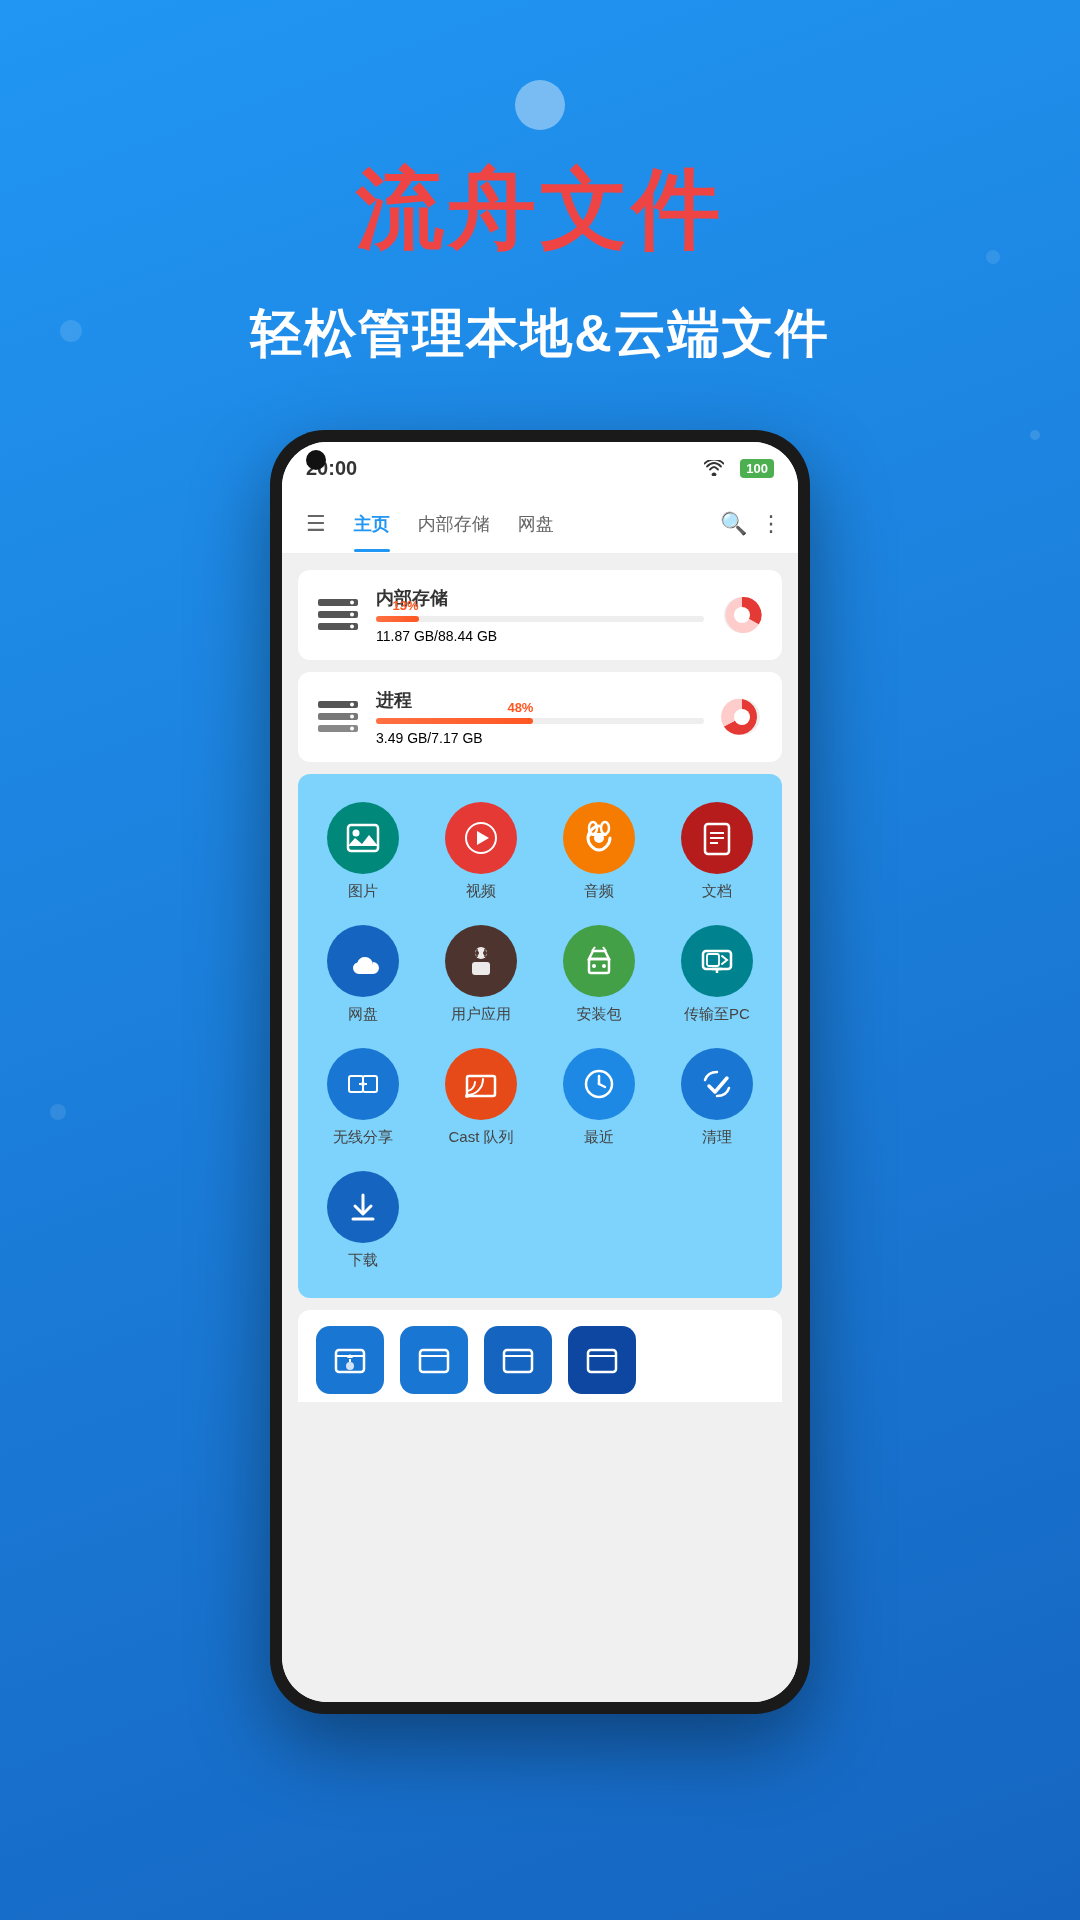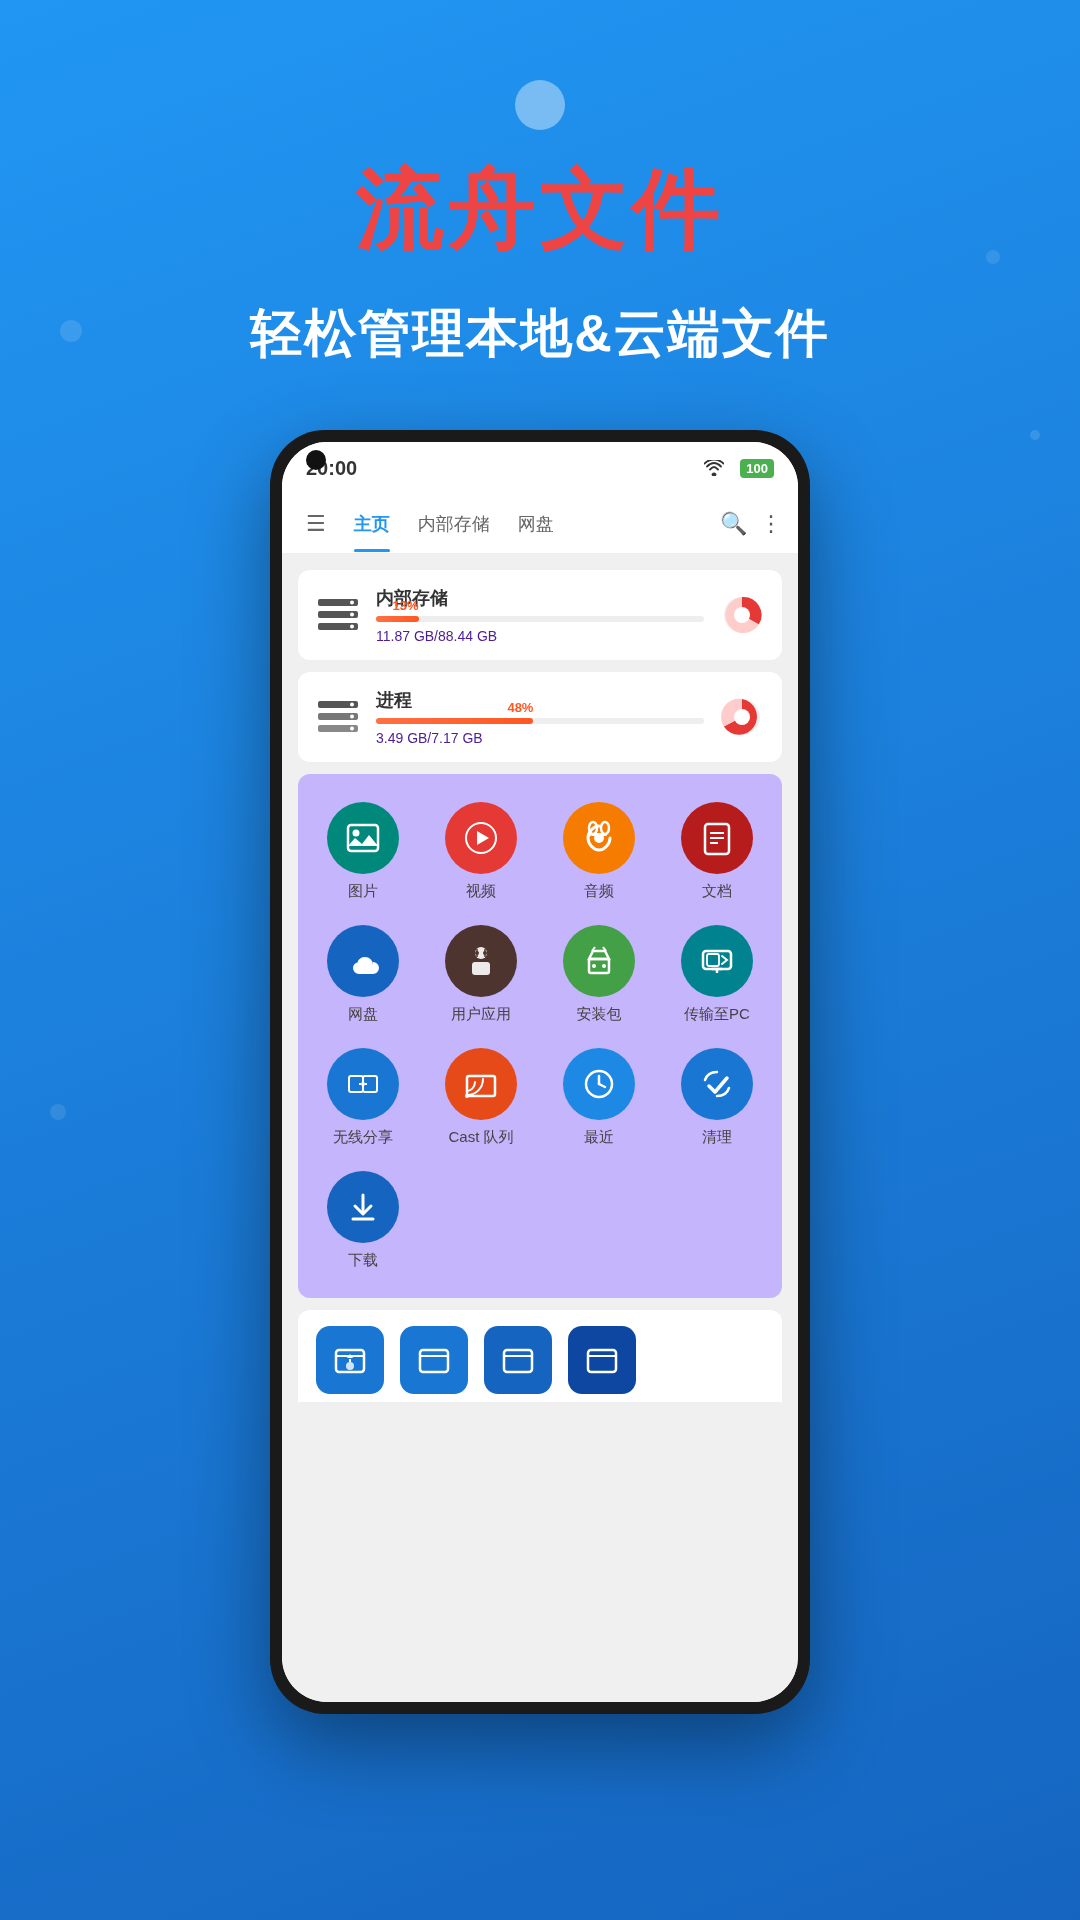--- a/index.html
+++ b/index.html
@@ -237,26 +237,26 @@
       position: absolute;
       right: 0;
       top: -18px;
       font-size: 13px;
       color: #ff5722;
       font-weight: 700;
     }
 
     .storage-size {
       font-size: 14px;
-      color: #4c1d95;
+      color: #000000;
     }
 
     
     .icons-section {
-      background: #c4b5fd;
+      background: #7dd3fc;
       border-radius: 12px;
       padding: 20px 10px;
       margin-bottom: 12px;
     }
 
     .icons-grid {
       display: grid;
       grid-template-columns: repeat(4, 1fr);
       gap: 8px;
     }

